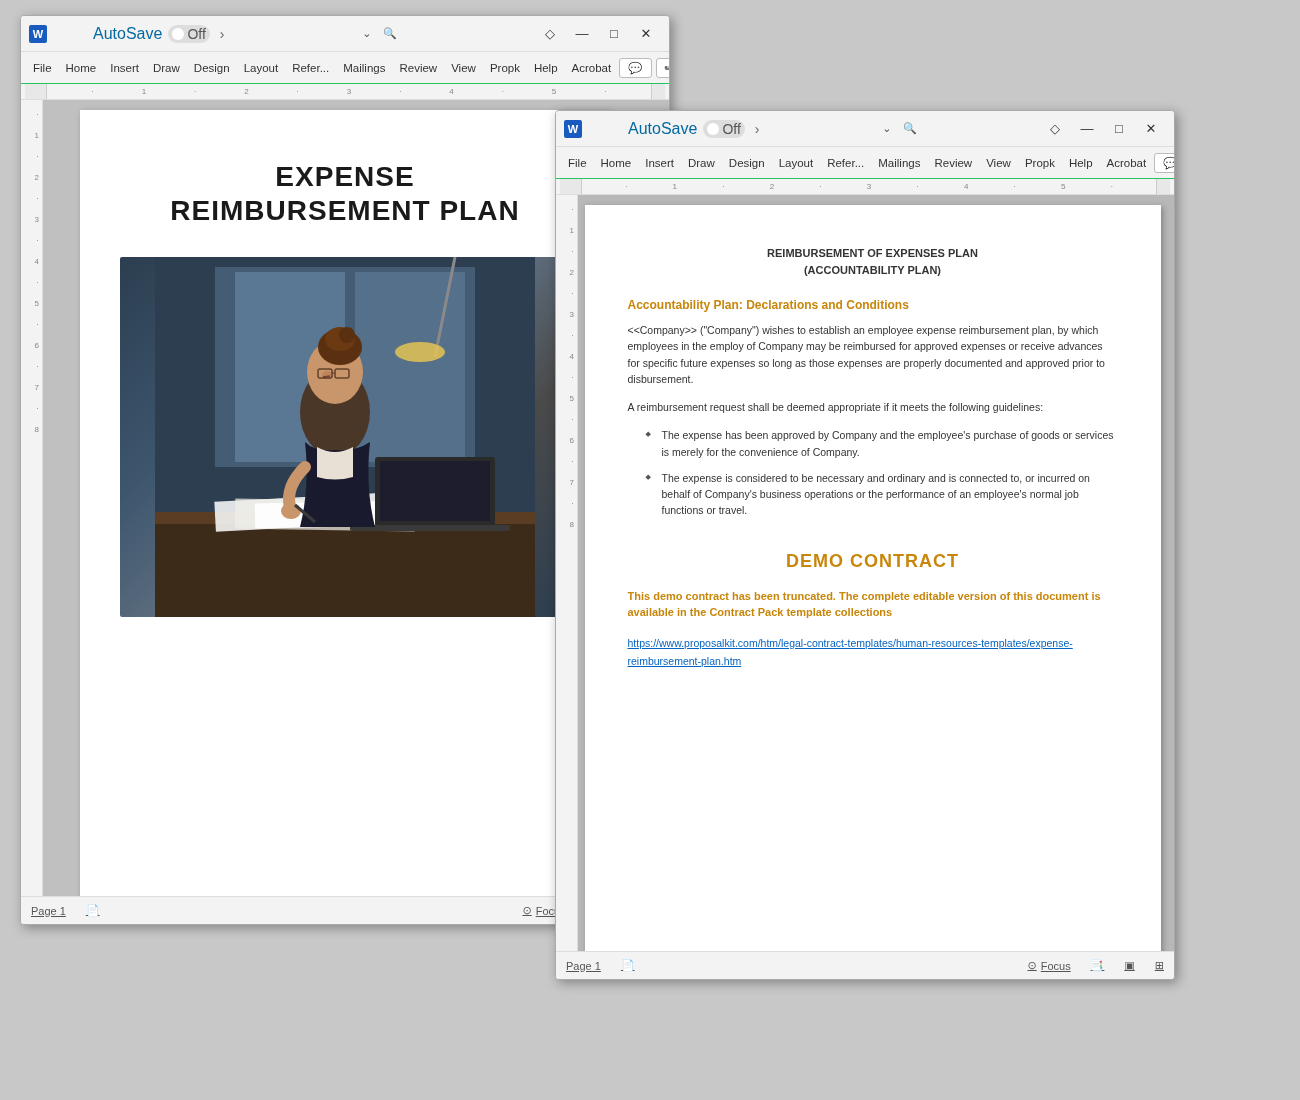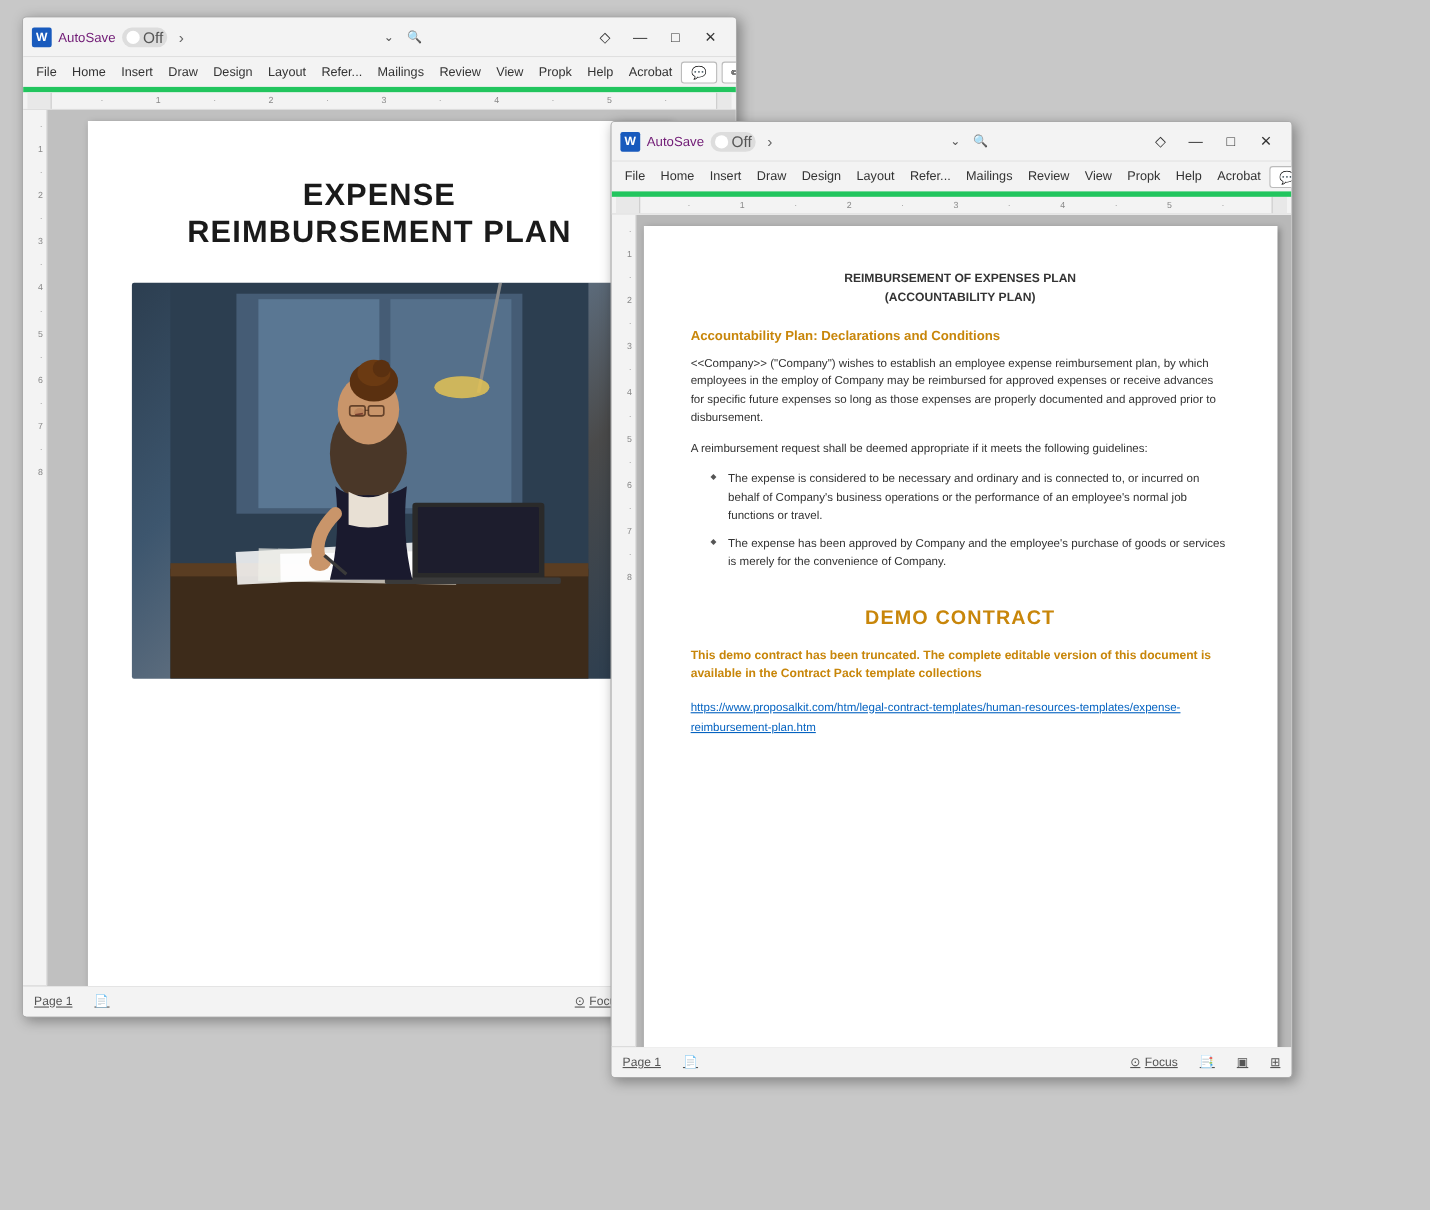--- a/index.html
+++ b/index.html
@@ -63,22 +63,23 @@
       border-radius: 2px;
       display: flex;
       align-items: center;
       justify-content: center;
       color: white;
       font-size: 11px;
       font-weight: bold;
     }
 
     .autosave-label {
-      font-size: 12px;
-      color: #701a75;
+      font-size: 16px;
+      color: #0369a1;
+      margin-left: 40px;
     }
 
     .toggle-switch {
       display: flex;
       align-items: center;
       background: #ddd;
       border-radius: 10px;
       padding: 2px 4px;
       font-size: 14px;
       color: #555;
@@ -127,21 +128,21 @@
       border-radius: 3px;
     }
 
     
     .ribbon {
       display: flex;
       align-items: center;
       background: #f3f3f3;
       height: 32px;
       padding: 0 6px;
-      border-bottom: 5px solid #22c55e;
+      border-bottom: 1px solid #22c55e;
       gap: 2px;
       flex-shrink: 0;
     }
 
     .ribbon-item {
       font-size: 11.5px;
       color: #333;
       padding: 3px 6px;
       cursor: pointer;
       border-radius: 3px;
@@ -674,24 +675,24 @@
       </div>
 
       <div class="doc-section-heading">Accountability Plan: Declarations and Conditions</div>
 
       <div class="doc-paragraph">&lt;&lt;Company&gt;&gt; ("Company") wishes to establish an employee expense reimbursement plan, by which employees in the employ of Company may be reimbursed for approved expenses or receive advances for specific future expenses so long as those expenses are properly documented and approved prior to disbursement.</div>
 
       <div class="doc-paragraph">A reimbursement request shall be deemed appropriate if it meets the following guidelines:</div>
 
       <ul class="doc-bullet-list">
         <li>
-          <span>The expense is considered to be necessary and ordinary and is connected to, or incurred on behalf of Company's business operations or the performance of an employee's normal job functions or travel.</span>
+          <span>The expense has been approved by Company and the employee's purchase of goods or services is merely for the convenience of Company.</span>
         </li>
         <li>
-          <span>The expense has been approved by Company and the employee's purchase of goods or services is merely for the convenience of Company.</span>
+          <span>The expense is considered to be necessary and ordinary and is connected to, or incurred on behalf of Company's business operations or the performance of an employee's normal job functions or travel.</span>
         </li>
       </ul>
 
       <div class="demo-contract-section">
         <div class="demo-title">DEMO CONTRACT</div>
         <div class="demo-text">This demo contract has been truncated. The complete editable version of this document is available in the Contract Pack template collections</div>
         <a class="demo-link" href="#">https://www.proposalkit.com/htm/legal-contract-templates/human-resources-templates/expense-reimbursement-plan.htm</a>
       </div>
     </div>
   </div>

